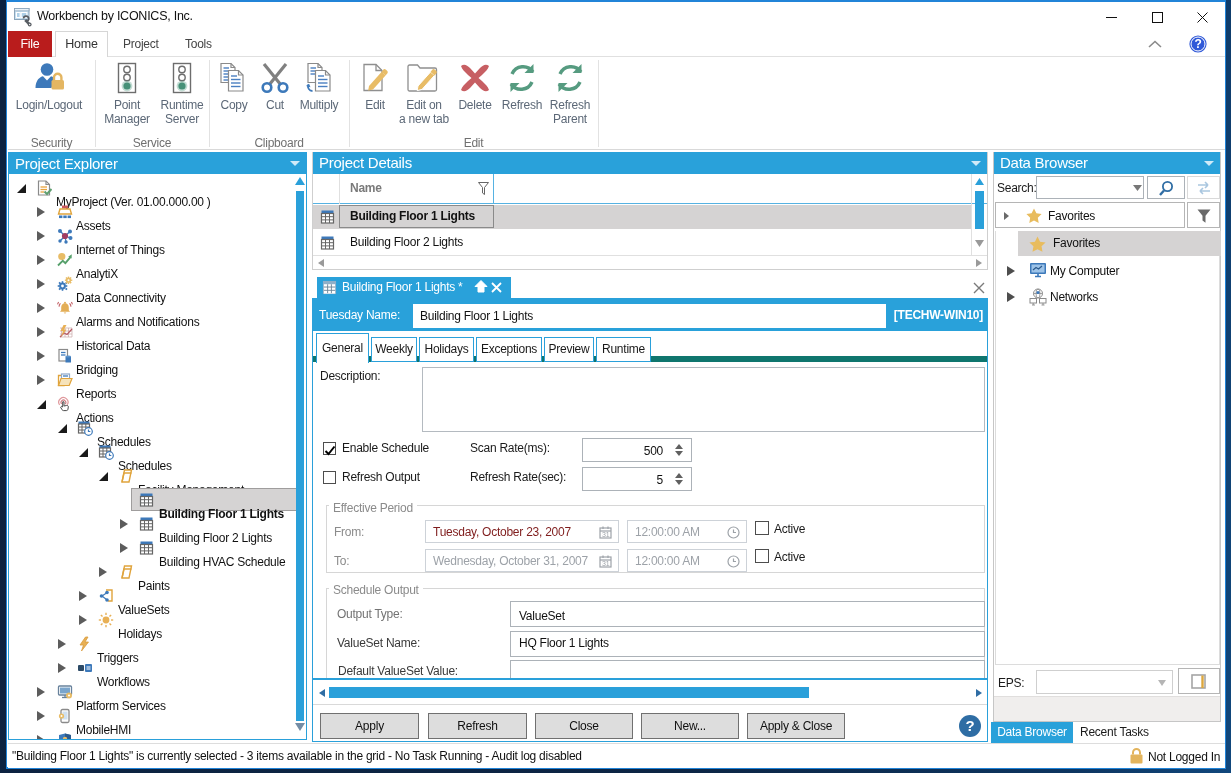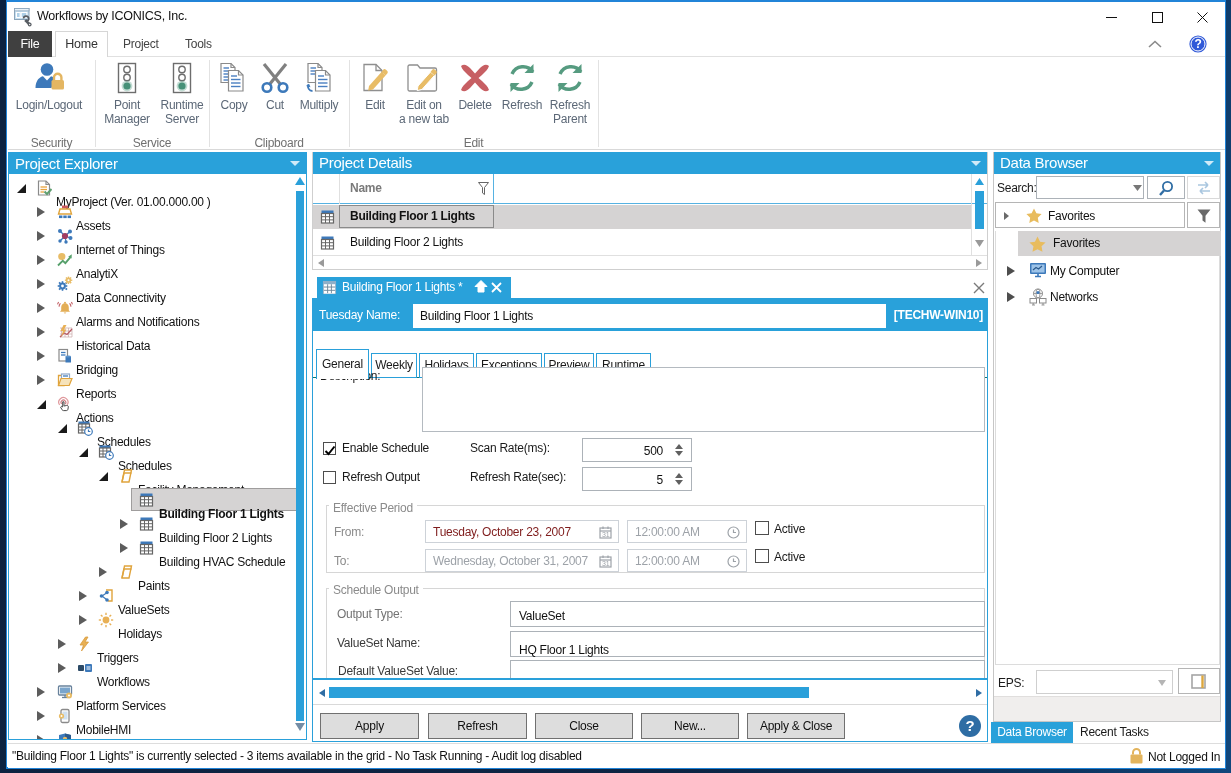--- a/index.html
+++ b/index.html
@@ -14,21 +14,21 @@
 .win {
   position:absolute; left:6px; top:0; width:1220px; height:769px;
   background:#fff; border:1px solid #2184d8; border-top:2px solid #2184d8; border-bottom:2px solid #2184d8;
 }
 
 .titlebar { position:absolute; left:0; top:2px; width:1231px; height:29px; }
 .title-text { position:absolute; left:37px; top:7px; font-size:12.5px; color:#111; }
 .wc { position:absolute; top:9px; width:13px; height:13px; }
 
 .menurow { position:absolute; left:8px; top:31px; width:1217px; height:26px; background:#fff; border-bottom:1px solid #e0e0e0; }
-.filebtn { position:absolute; left:0px; top:0px; width:44px; height:26px; background:#404040; color:#fff; font-size:12.5px; text-align:center; line-height:26px; }
+.filebtn { position:absolute; left:0px; top:0px; width:44px; height:26px; background:#b91c1c; color:#fff; font-size:12.5px; text-align:center; line-height:26px; }
 .hometab { position:absolute; left:47px; top:0px; width:53px; height:26px; background:#fff; border:1px solid #d6d6d6; border-bottom:none; color:#333; font-size:12.5px; text-align:center; line-height:25px; }
 .mtab { position:absolute; top:0; height:26px; color:#444; font-size:12px; line-height:26px; }
 
 .ribbon { position:absolute; left:8px; top:57px; width:1217px; height:93px; background:#fff; border-bottom:1px solid #d9d9d9; }
 .rsep { position:absolute; top:3px; height:87px; width:1px; background:#e2e2e2; }
 .rlabel { position:absolute; font-size:12px; color:#707070; text-align:center; }
 .ritem { position:absolute; text-align:center; font-size:12px; color:#5c6877; line-height:14px; }
 .ritem svg { display:block; margin:0 auto 4px auto; }
 
 .panel { position:absolute; background:#fff; }
@@ -63,21 +63,21 @@
           <rect x="2.5" y="4.5" width="3.6" height="5" fill="#aed0e8"></rect>
           <rect x="7.2" y="4.5" width="5.6" height="5" fill="#aed0e8"></rect>
         </g>
       <g stroke="#585d63" fill="none">
           <path d="M9.5 10.5 a2.6 2.6 0 1 1 2.8 2.8" stroke-width="1.7"></path>
           <line x1="11.2" y1="12" x2="15.5" y2="16.3" stroke-width="2.6"></line>
         </g>
       <circle cx="15.7" cy="16.5" r="1.9" fill="#585d63"></circle>
       <circle cx="15.7" cy="16.5" r="0.7" fill="#fff"></circle>
     </svg>
-    <div class="title-text">Workflows by ICONICS, Inc.</div>
+    <div class="title-text">Workbench by ICONICS, Inc.</div>
     <svg class="wc" style="left:1105px;" viewBox="0 0 13 13">
         <line x1="1" y1="6.5" x2="12" y2="6.5" stroke="#111" stroke-width="1"></line>
       </svg>
     <svg class="wc" style="left:1151px;" viewBox="0 0 13 13">
         <rect x="1.5" y="1.5" width="10" height="10" fill="none" stroke="#111" stroke-width="1"></rect>
       </svg>
     <svg class="wc" style="left:1196px;" viewBox="0 0 13 13">
         <path d="M1.5 1.5 L11.5 11.5 M11.5 1.5 L1.5 11.5" stroke="#111" stroke-width="1"></path>
       </svg>
   </div>
@@ -637,21 +637,21 @@
         <path d="M1 1 L11 11 M11 1 L1 11" stroke="#7a7a7a" stroke-width="1.4"></path>
       </svg>
     <div class="abs" style="left:0;top:21px;width:676px;height:444px;border:1px solid #2aa0da;background:#fff;">
       <div class="abs" style="left:0;top:0;width:674px;height:32px;background:#29a1da;">
         <span class="abs" style="left:6px;top:9px;font-size:12px;color:#fff;">Tuesday Name:</span>
         <div class="abs" style="left:100px;top:5px;width:473px;height:24px;background:#fff;">
           <span class="abs" style="left:7px;top:5px;font-size:12px;color:#111;">Building Floor 1 Lights</span>
         </div>
         <span class="abs" style="right:4px;top:9px;font-size:12px;font-weight:bold;color:#fff;">[TECHW-WIN10]</span>
       </div>
-      <div id="tabstrip" class="abs" style="left:0;top:48px;width:674px;height:31px;border-bottom:1px solid #0f766e;">
+      <div id="tabstrip" class="abs" style="left:0;top:32px;width:674px;height:31px;border-bottom:6px solid #0f766e;">
         <div class="tab2" style="left:3px;top:2px;width:53px;height:30px;border-bottom:none;line-height:28px;z-index:2;">General</div>
         <div class="tab2" style="left:58px;top:6px;width:46px;height:25px;line-height:23px;">Weekly</div>
         <div class="tab2" style="left:106px;top:6px;width:55px;height:25px;line-height:23px;">Holidays</div>
         <div class="tab2" style="left:163px;top:6px;width:66px;height:25px;line-height:23px;">Exceptions</div>
         <div class="tab2" style="left:231px;top:6px;width:50px;height:25px;line-height:23px;">Preview</div>
         <div class="tab2" style="left:283px;top:6px;width:55px;height:25px;line-height:23px;">Runtime</div>
       </div>
       <div id="form" class="abs" style="left:0;top:63px;width:674px;height:316px;overflow:hidden;">
         <span class="lbl" style="left:7px;top:7px;">Description:</span>
         <div class="inp" style="left:109px;top:5px;width:563px;height:65px;border-color:#b4bac0;"></div>
@@ -724,21 +724,21 @@
         <div class="cb" style="left:442px;top:187px;width:14px;height:14px;"></div>
         <span class="lbl" style="left:461px;top:188px;">Active</span>
         <div class="abs" style="left:13px;top:226px;width:659px;height:100px;border:1px solid #d6d6d6;border-bottom:none;"></div>
         <span class="lbl glbl" style="left:16px;top:221px;background:#fff;padding:0 4px;">Schedule Output</span>
         <span class="lbl" style="left:24px;top:245px;color:#737373;">Output Type:</span>
         <div class="inp" style="left:197px;top:239px;width:475px;height:26px;">
           <span class="abs" style="left:8px;top:7px;">ValueSet</span>
         </div>
         <span class="lbl" style="left:24px;top:274px;color:#3a3a3a;">ValueSet Name:</span>
         <div class="inp" style="left:197px;top:269px;width:475px;height:26px;">
-          <span class="abs" style="left:8px;top:11px;">HQ Floor 1 Lights</span>
+          <span class="abs" style="left:8px;top:4px;">HQ Floor 1 Lights</span>
         </div>
         <span class="lbl" style="left:25px;top:302px;color:#3a3a3a;">Default ValueSet Value:</span>
         <div class="inp" style="left:197px;top:298px;width:475px;height:26px;"></div>
       </div>
       <div class="abs" style="left:0;top:379px;width:674px;height:26px;border-top:2px solid #2aa0da;">
         <svg class="abs" style="left:6px;top:9px;" width="6" height="8" viewBox="0 0 6 8">
             <path d="M6 0 v8 L0 4 Z" fill="#2f6da4"></path>
           </svg>
         <svg class="abs" style="left:663px;top:9px;" width="6" height="8" viewBox="0 0 6 8">
             <path d="M0 0 v8 L6 4 Z" fill="#2f6da4"></path>

